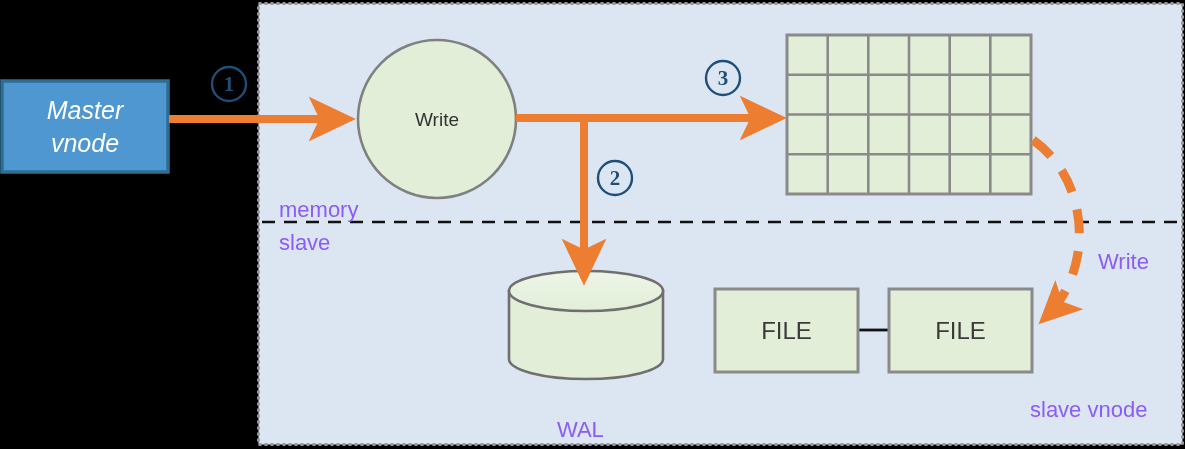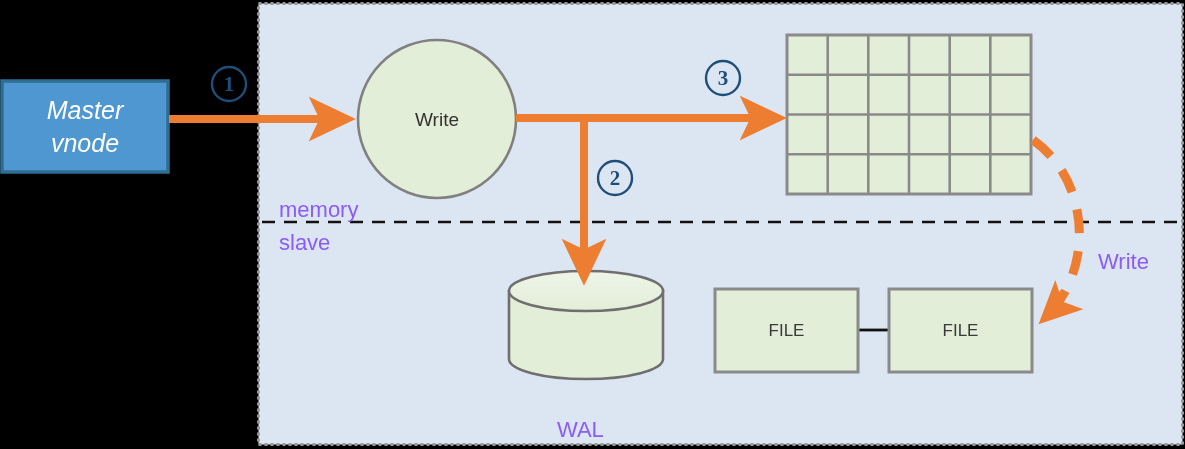--- a/index.html
+++ b/index.html
@@ -39,21 +39,21 @@
     white-space: pre-line;
     pointer-events: none;
   }
   .master-text {
     color: #ffffff;
     font-size: 25px;
     line-height: 1.32;
     font-style: italic;
   }
   .circle-text { color: #333333; font-size: 19px; }
-  .file-text   { color: #3a3a3a; font-size: 17px; }
+  .file-text   { color: #3a3a3a; font-size: 24px; }
   .step-num {
     position: absolute;
     color: #1f4e79;
     font-size: 21px;
     font-family: "Liberation Serif", serif;
     font-weight: 600;
     display: flex;
     align-items: center;
     justify-content: center;
     width: 36px;
@@ -129,20 +129,21 @@
 vnode</div>
 
   <div class="shape-text circle-text" style="left:358px; top:100px; width:158px; height:40px;">Write</div>
 
   <div class="shape-text file-text" style="left:715px; top:289px; width:143px; height:83px;">FILE</div>
 
   <div class="shape-text file-text" style="left:889px; top:289px; width:143px; height:83px;">FILE</div>
 
   <div class="lbl cap-label" style="left:557px; top:399px;margin-top:20px;">WAL</div>
 
+  <div class="lbl cap-label" style="left:1030px; top:399px;">slave vnode</div>
 
   <div class="lbl cap-label" style="left:279px; top:199px;">memory</div>
 
   <div class="lbl cap-label" style="left:279px; top:232px;">slave</div>
 
   <div class="lbl cap-label" style="left:1098px; top:251px;">Write</div>
 
   <div class="step-num" style="left:211px; top:66px;">1</div>
 
   <div class="step-num" style="left:597px; top:160px;">2</div>

